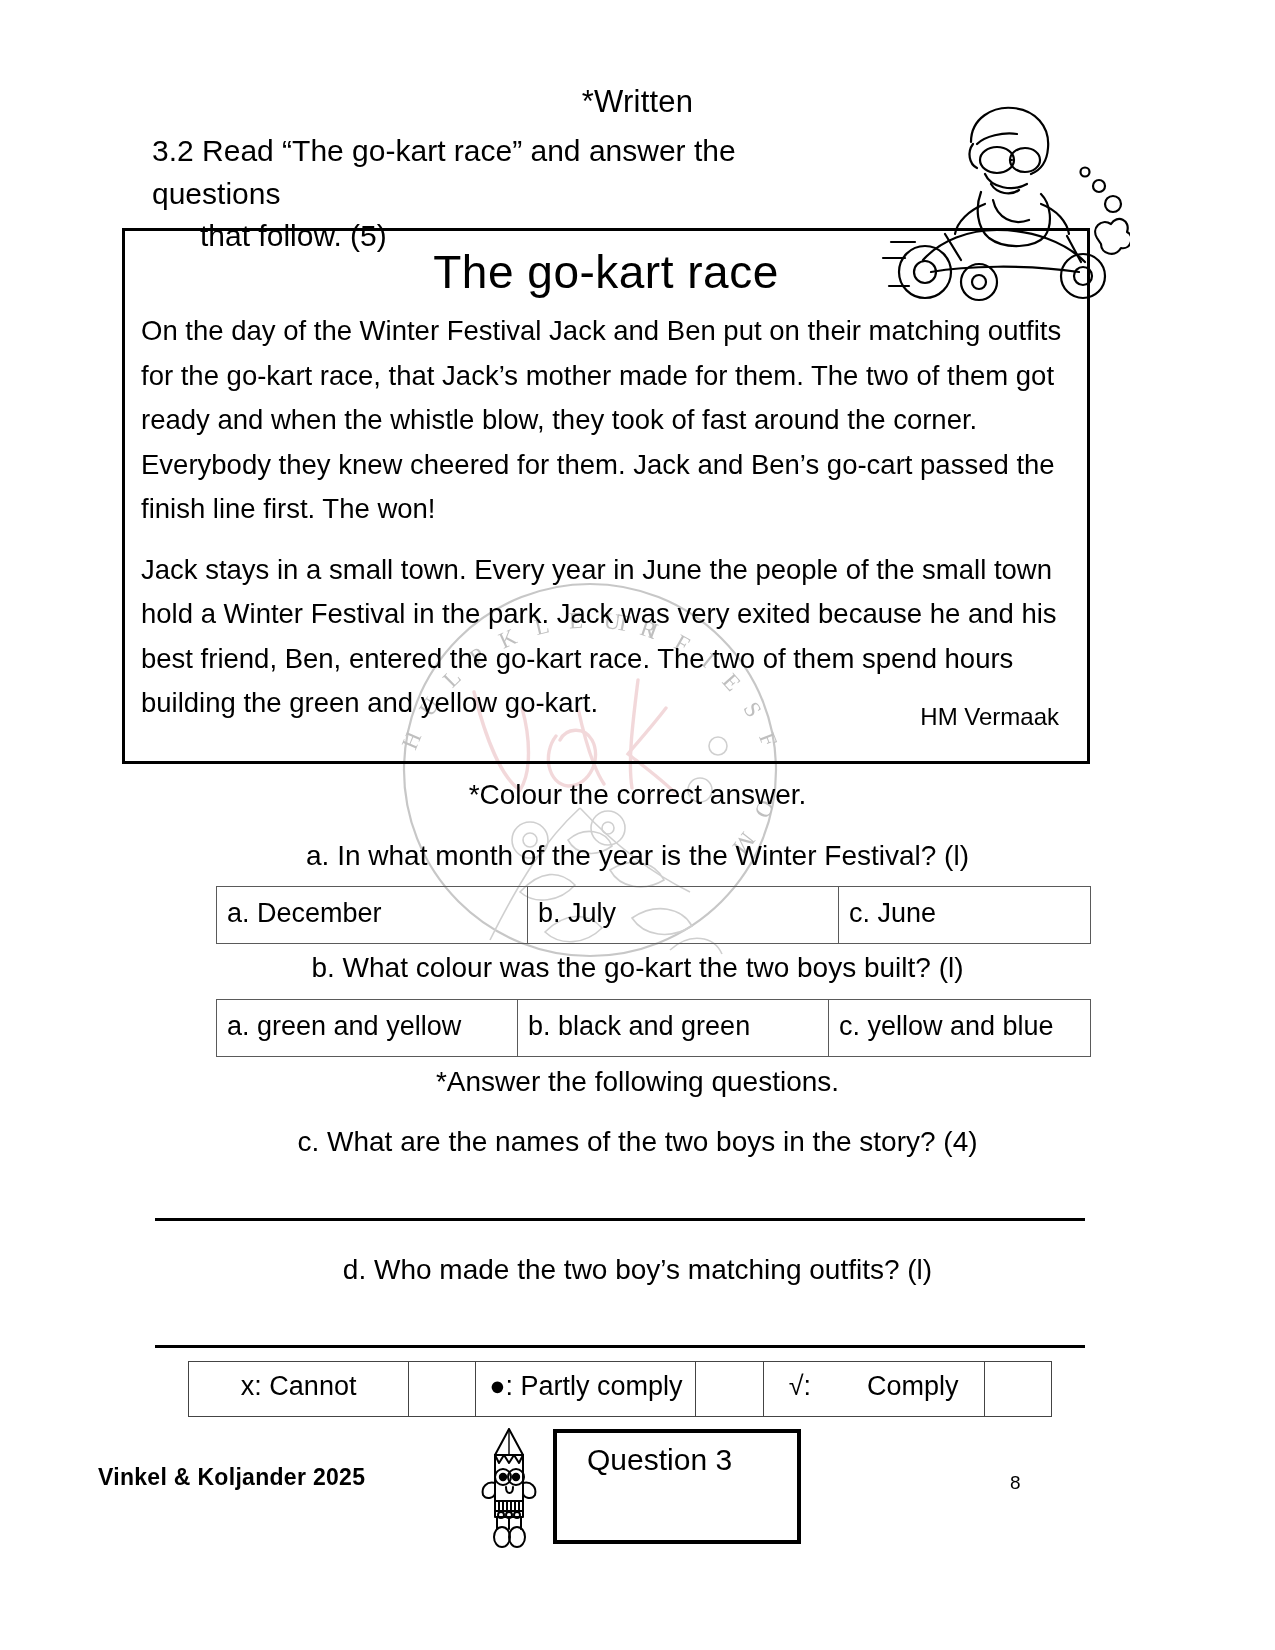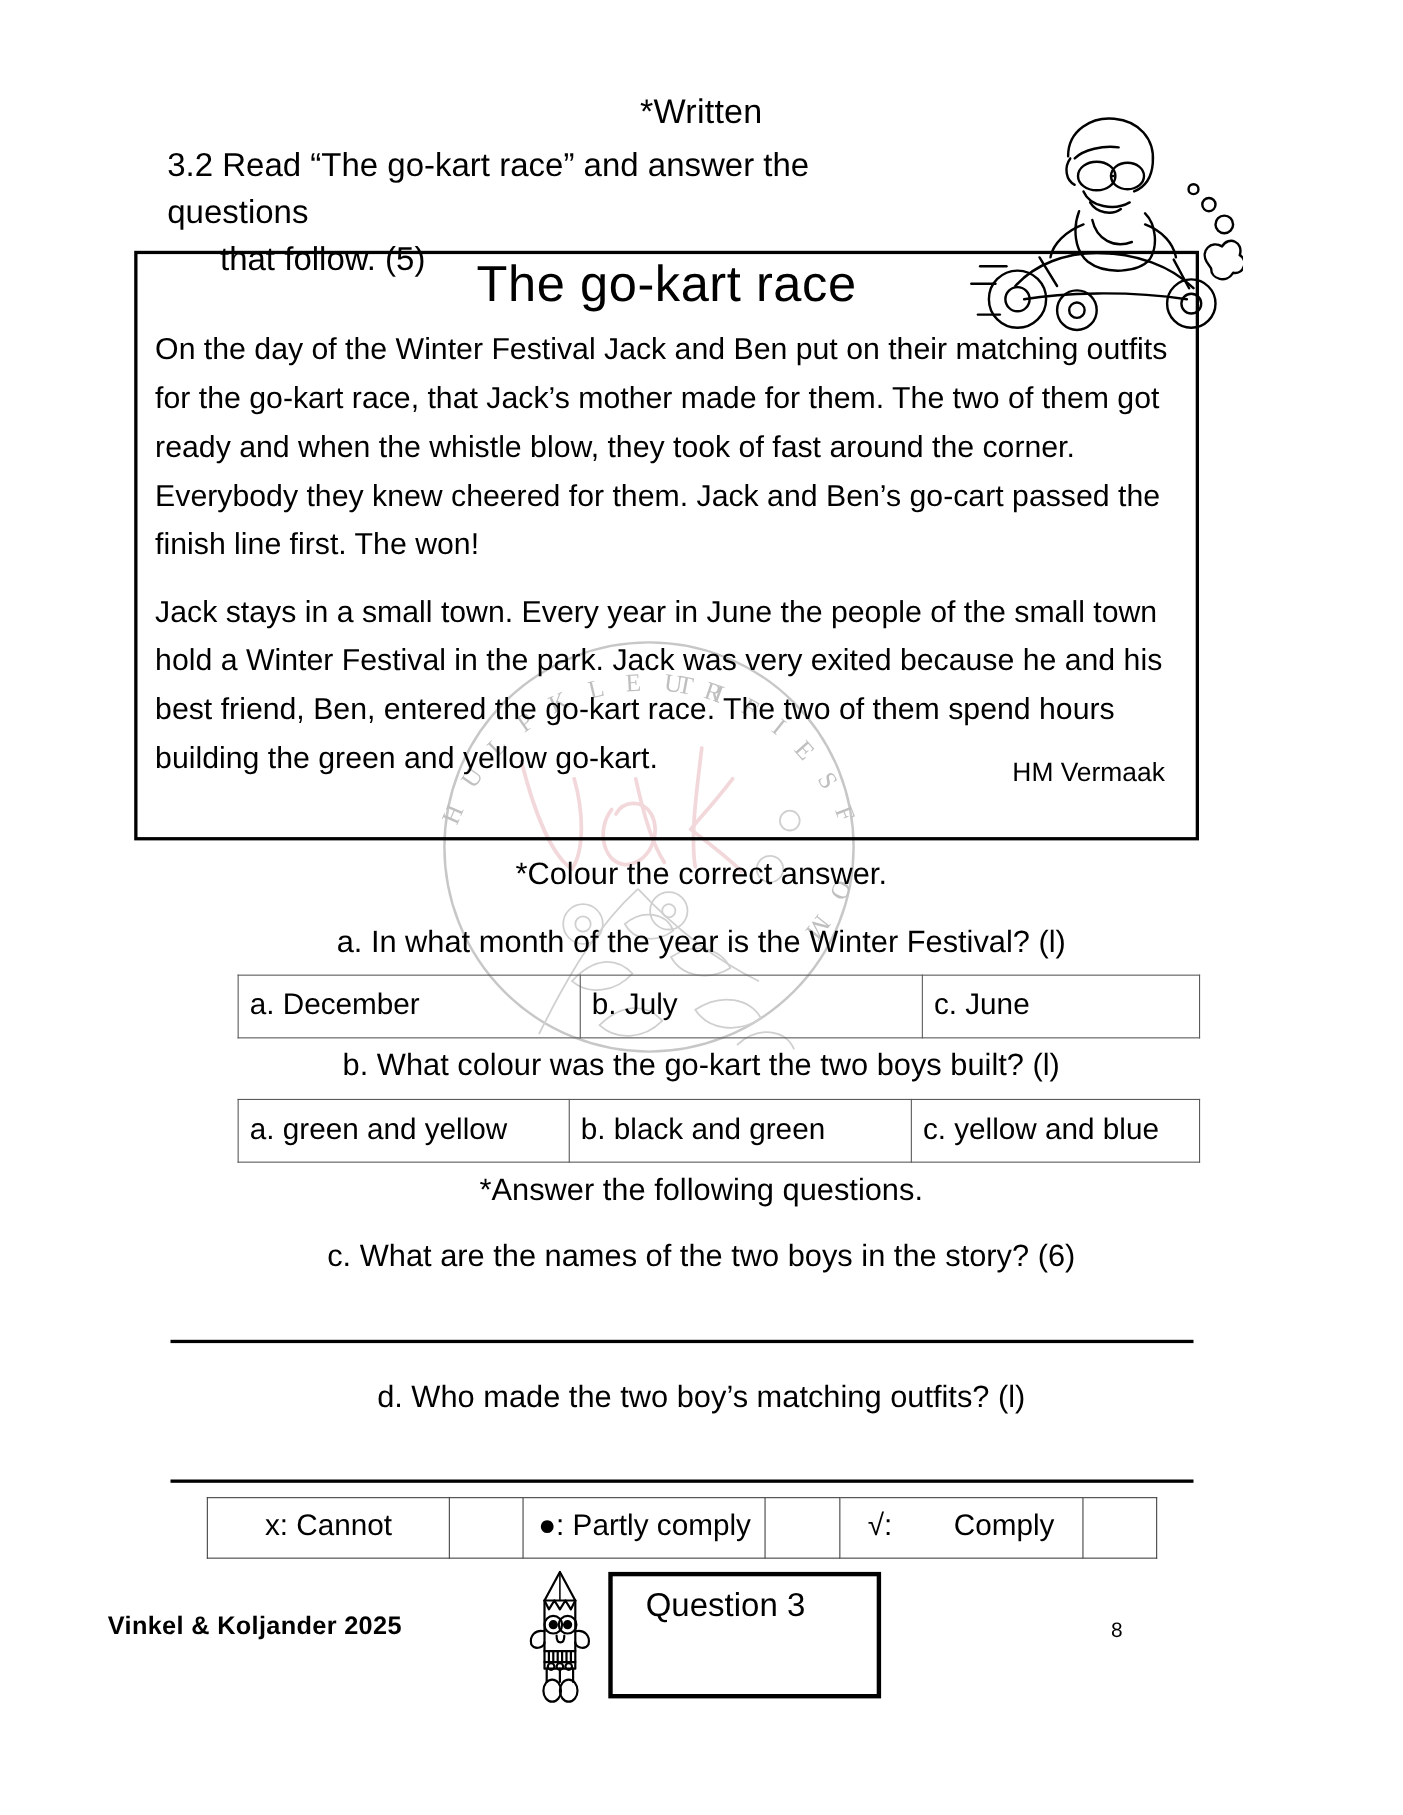--- a/index.html
+++ b/index.html
@@ -73,21 +73,21 @@
     width: 968px;
     height: 536px;
     border: 3px solid #000;
     box-sizing: border-box;
     background: transparent;
     z-index: 2;
   }
   .story-title {
     text-align: center;
     font-size: 46px;
-    margin-top: 0;
+    margin-top: 14px;
     letter-spacing: .5px;
   }
   .story-body {
     padding: 10px 22px 0 16px;
     font-size: 27.5px;
     line-height: 1.62;
   }
   .story-body p { margin: 0 0 16px 0; }
   .credit {
     text-align: right;
@@ -336,21 +336,21 @@
         <tr>
       <td style="width:280px;">a. green and yellow</td>
       <td style="width:290px;">b. black and green</td>
       <td>c. yellow and blue</td>
     </tr>
   </tbody>
     </table>
 
   <div class="sub-instruction" style="top:1066px;">*Answer the following questions.</div>
 
-  <div class="q-line" style="top:1126px;">c. What are the names of the two boys in the story? (6)</div>
+  <div class="q-line" style="top:1126px;">c. What are the names of the two boys in the story? (4)</div>
   <div class="answer-rule" style="top:1218px;"></div>
 
   <div class="q-line" style="top:1254px;">d. Who made the two boy’s matching outfits? (l)</div>
   <div class="answer-rule" style="top:1345px;"></div>
 
   <table class="rubric">
     <tbody>
         <tr>
       <td class="c-label">x: Cannot</td>
       <td class="c-box"></td>

